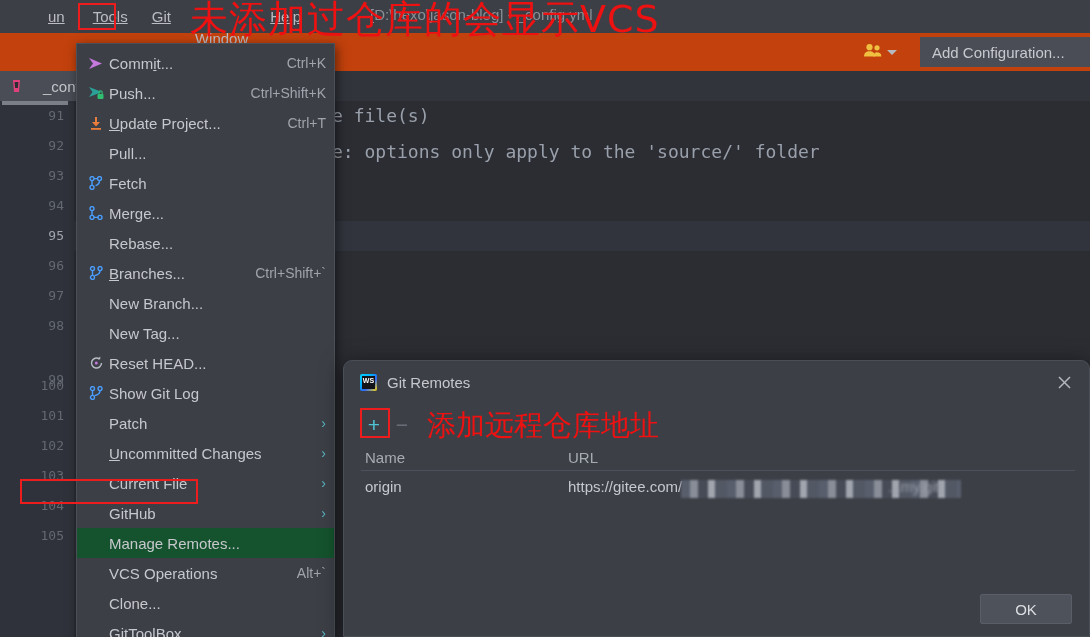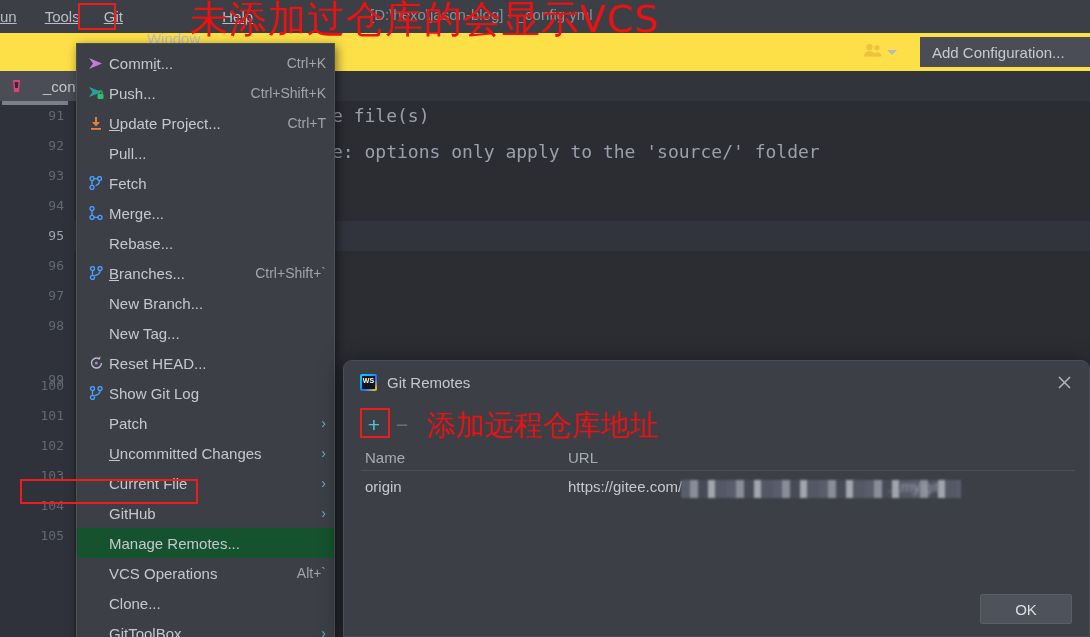--- a/index.html
+++ b/index.html
@@ -14,21 +14,21 @@
     width: 1090px; height: 637px;
     background: #2b2d33;
     overflow: hidden;
   }
 
   
   .menubar {
     position: absolute; left: 0; top: 0;
     width: 1090px; height: 33px;
     background: #3c3f46;
-    display: flex; align-items: center;
+    display: flex; align-items: center; padding-left: 48px;
   }
   .mb-item {
     font-size: 15px; color: #bbbdc2;
     padding: 2px 9px;
     white-space: nowrap;
   }
   .mb-item .u { text-decoration: underline; }
   .mb-git {
     position: relative;
   }
@@ -51,21 +51,21 @@
     font-size: 38px; color: #ee1111;
     font-family: "DejaVu Sans", sans-serif;
     white-space: nowrap;
     letter-spacing: 1px;
   }
 
   
   .toolbar {
     position: absolute; left: 0; top: 33px;
     width: 1090px; height: 38px;
-    background: #fde047;
+    background: #c2410c;
   }
   .people-ctl {
     position: absolute; left: 858px; top: 7px;
     display: flex; align-items: center; gap: 4px;
     padding: 3px 5px;
   }
   .people-icon { display: block; }
   .caret-dn {
     width: 0; height: 0;
     border-left: 5px solid transparent;

